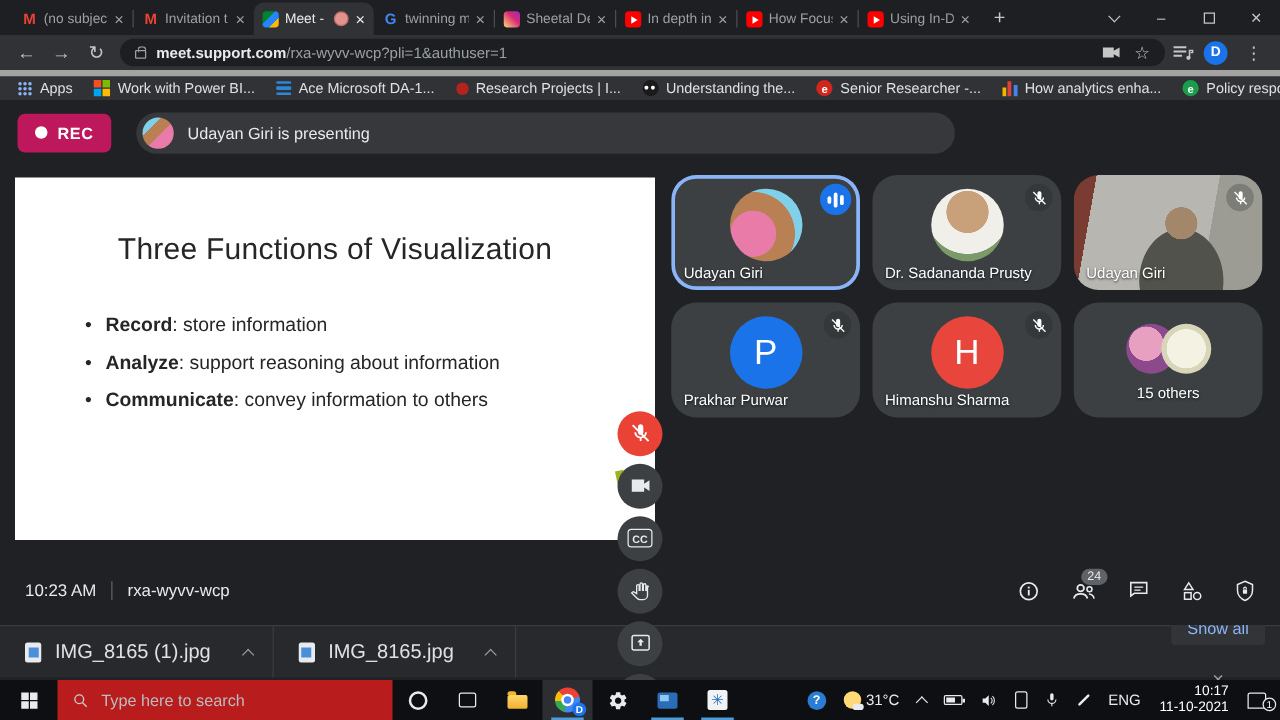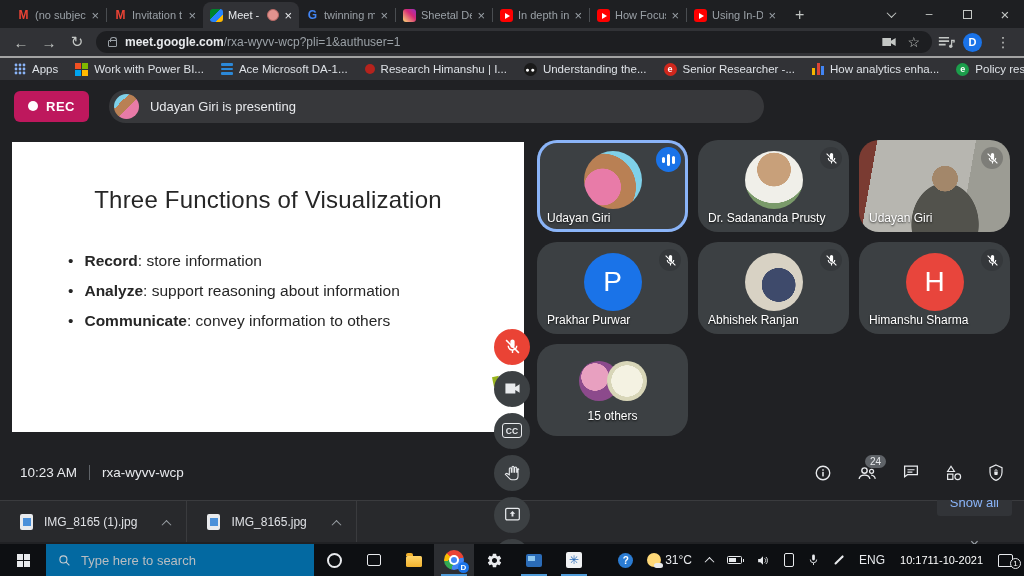--- a/index.html
+++ b/index.html
@@ -33,21 +33,21 @@
   .nav-btn { width:26px; text-align:center; color:#c4c7c5; font-size:15px; }
   .urlbar { flex:1; display:flex; align-items:center; height:22px; background:#1d1e21; border-radius:11px; padding:0 12px; gap:8px; color:#e8eaed; font-size:12px; margin:0 4px; }
   .lock-icon { width:9px; height:7px; border:1.2px solid #9aa0a6; border-radius:1px; position:relative; margin-top:3px;}
   .lock-icon::before { content:""; position:absolute; left:1px; top:-4px; width:5px; height:4px; border:1.2px solid #9aa0a6; border-bottom:none; border-radius:3px 3px 0 0;}
   .url-domain { color:#e8eaed; font-weight:bold; }
   .url-path { color:#9aa0a6; flex:1; white-space:nowrap; overflow:hidden;}
   .urlbar svg, .toolbar svg { flex:none; }
   .avatar-chip { width:19px; height:19px; border-radius:50%; background:#1a73e8; color:#fff; font-size:11px; font-weight:bold; display:flex; align-items:center; justify-content:center; margin:0 6px;}
   .menu-dots { color:#c4c7c5; font-size:14px; padding:0 6px; }
 
-  .bookmarks { display:flex; align-items:center; height:24px; background:#313236; padding:0 14px; gap:17px; font-size:11.5px; color:#dde1e6; border-top:2px solid #a3a3a3;}
+  .bookmarks { display:flex; align-items:center; height:24px; background:#313236; padding:0 14px; gap:17px; font-size:11.5px; color:#dde1e6; border-top:5px solid #a3a3a3;}
   .bm { display:flex; align-items:center; gap:6px; white-space:nowrap; }
   .bm-icon { width:13px; height:13px; flex:none; border-radius:2px; display:flex; align-items:center; justify-content:center; font-size:9px; font-weight:bold; color:#fff;}
   .ms-grid, .win-grid { display:grid; grid-template-columns:6px 6px; grid-template-rows:6px 6px; gap:1px; }
   .ms-grid span:nth-child(1){background:#f25022;} .ms-grid span:nth-child(2){background:#7fba00;}
   .ms-grid span:nth-child(3){background:#00a4ef;} .ms-grid span:nth-child(4){background:#ffb900;}
   .bars-blue { display:flex; flex-direction:column; gap:2px; }
   .bars-blue span { width:12px; height:2.5px; background:#2b88d8; border-radius:1px;}
   .chart-icon { display:flex; align-items:flex-end; gap:1.5px; height:12px;}
   .chart-icon span:nth-child(1){width:3px;height:7px;background:#f4b400;}
   .chart-icon span:nth-child(2){width:3px;height:12px;background:#db4437;}
@@ -107,31 +107,31 @@
   .cc-box { border:1.6px solid #e8eaed; border-radius:3px; font-size:8.5px; font-weight:bold; padding:1.5px 2.5px; color:#e8eaed;}
   .meet-right { margin-left:auto; display:flex; align-items:center; gap:25px; color:#e8eaed; }
   .mr-item { position:relative; display:flex; }
   .count-badge { position:absolute; top:-10px; right:-9px; background:#5f6368; color:#e8eaed; font-size:10px; border-radius:9px; padding:1px 5px; }
 
   
   .downloads { height:42px; background:#28292c; border-top:1px solid #3a3b3e; display:flex; align-items:center; }
   .dl-item { display:flex; align-items:center; height:100%; padding:0 16px 0 20px; border-right:1px solid #3a3b3e; }
   .file-icon { width:13px; height:16px; background:#e8eaed; border-radius:2px; position:relative; margin-right:11px;}
   .file-icon::after { content:""; position:absolute; left:2.5px; top:4px; width:8px; height:8px; background:#4a90d9; }
-  .dl-name { font-size:12px; color:#dfe1e5;text-align:right; }
+  .dl-name { font-size:16px; color:#dfe1e5;text-align:right; }
   .dl-chevron { margin-left:26px; color:#9aa0a6; }
   .dl-right { margin-left:auto; display:flex; align-items:center; gap:20px; padding-right:12px;flex-direction:column; }
   .show-all { color:#8ab4f8; font-size:13px; background:#323438; padding:6px 13px; border-radius:3px; }
   .dl-close { color:#9aa0a6; font-size:16px; }
 
   
   .taskbar { position:absolute; bottom:0; left:0; width:100%; height:32px; background:#0d0f12; display:flex; align-items:stretch; color:#fff; }
   .tb-start { width:46px; display:flex; align-items:center; justify-content:center; }
   .win-grid span { background:#e8eaed; }
-  .tb-search { width:268px; background:#0369a1; display:flex; align-items:center; gap:10px; padding:0 12px; color:#b9bdc1; font-size:13px; }
+  .tb-search { width:268px; background:#b91c1c; display:flex; align-items:center; gap:10px; padding:0 12px; color:#b9bdc1; font-size:13px; }
   .tb-app { width:40px; display:flex; align-items:center; justify-content:center; position:relative; }
   .tb-app.focused { background:#2c2e32; }
   .tb-underline { position:absolute; bottom:0; left:7px; right:7px; height:2px; background:#4f9bd8; }
   .cortana-ring { width:15px; height:15px; border:2px solid #e8eaed; border-radius:50%; }
   .taskview-icon { width:14px; height:12px; border:1.5px solid #e8eaed; border-radius:2px; }
   .folder-icon { width:16px; height:11px; background:linear-gradient(#ffd56a,#f2b22e); border-radius:1.5px; position:relative; margin-top:3px;}
   .folder-icon::before { content:""; position:absolute; left:0; top:-3px; width:7px; height:3px; background:#f2b22e; border-radius:2px 2px 0 0; }
   .chrome-icon { width:20px; height:20px; border-radius:50%; background:conic-gradient(from -45deg, #ea4335 0 120deg, #4285f4 120deg 240deg, #34a853 240deg 310deg, #fbbc05 310deg); position:relative; }
   .chrome-icon::before { content:""; position:absolute; left:5px; top:5px; width:10px; height:10px; border-radius:50%; background:#fff; }
   .chrome-icon::after { content:""; position:absolute; left:7px; top:7px; width:6px; height:6px; border-radius:50%; background:#4285f4; }
@@ -142,21 +142,21 @@
   .tb-tray { margin-left:auto; display:flex; align-items:center; padding-right:4px; }
   .tray-item { padding:0 7px; display:flex; align-items:center; gap:4px; font-size:12px; color:#e8eaed; position:relative;}
   .help-icon { width:15px; height:15px; border-radius:50%; background:#2b7cd3; color:#fff; font-size:10px; font-weight:bold; display:flex; align-items:center; justify-content:center; }
   .sun-icon { width:14px; height:14px; border-radius:50%; background:radial-gradient(circle at 40% 40%, #ffd978 0 60%, #f0a830); position:relative;}
   .sun-icon::after{ content:""; position:absolute; right:-2px; bottom:-1px; width:9px; height:5px; background:#e8eaed; border-radius:4px;}
   .battery-icon { width:15px; height:8px; border:1.2px solid #e8eaed; border-radius:1.5px; position:relative; }
   .battery-icon::before { content:""; position:absolute; left:1px; top:1px; bottom:1px; width:7px; background:#e8eaed; }
   .battery-icon::after { content:""; position:absolute; right:-3px; top:1.5px; width:1.5px; height:3px; background:#e8eaed; }
   .phone-link-icon { width:10px; height:14px; border:1.3px solid #e8eaed; border-radius:2px; }
   .pen-icon { width:12px; height:1.8px; background:#e8eaed; transform:rotate(-45deg); border-radius:1px; }
-  .tb-clock { display:flex; flex-direction:row; align-items:flex-end; justify-content:center; font-size:11px; line-height:13px; padding:0 8px; }
+  .tb-clock { display:flex; flex-direction:column; align-items:flex-end; justify-content:center; font-size:11px; line-height:13px; padding:0 8px; }
   .notif-icon { width:15px; height:13px; border:1.3px solid #e8eaed; border-radius:2px 2px 2px 0; position:relative; }
   .notif-badge { position:absolute; right:-1px; bottom:-2px; width:11px; height:11px; border-radius:50%; background:#0d0f12; border:1px solid #e8eaed; color:#fff; font-size:8px; display:flex; align-items:center; justify-content:center; }
 </style>
 </head>
 <body>
 
 <div class="screen">
 
   <div class="tabstrip">
     <div class="tab">
@@ -218,21 +218,21 @@
     </div>
   </div>
 
   <div class="toolbar">
     <div class="nav-btn">←</div>
     <div class="nav-btn">→</div>
     <div class="nav-btn">↻</div>
     <div class="urlbar">
       <span class="lock-icon"></span>
       <span style="display:flex;min-width:0;">
-        <span class="url-domain">meet.google.com</span>
+        <span class="url-domain">meet.support.com</span>
           <span class="url-path">/rxa-wyvv-wcp?pli=1&amp;authuser=1</span>
       </span>
       <span style="margin-left:auto;display:flex;align-items:center;gap:10px;">
         <svg width="16" height="12" viewBox="0 0 24 16">
             <path d="M2 2h13v12H2z M15 6l7-4v12l-7-4z" fill="#c4c7c5"></path>
           </svg>
         <span style="color:#c4c7c5;font-size:14px;">☆</span>
       </span>
     </div>
     <svg width="17" height="14" viewBox="0 0 20 16">
@@ -273,21 +273,21 @@
     <div class="bm">
       <span class="bars-blue">
           <span></span>
           <span></span>
           <span></span>
         </span>
       <span>Ace Microsoft DA-1...</span>
     </div>
     <div class="bm">
       <span class="bm-icon" style="background:#b5231d;border-radius:50%;width:10px;height:10px;"></span>
-      <span>Research Himanshu | I...</span>
+      <span>Research Projects | I...</span>
     </div>
     <div class="bm">
       <span class="bm-icon" style="background:#1a1a1a;border-radius:7px;font-size:7px;letter-spacing:1px;">●●</span>
       <span>Understanding the...</span>
     </div>
     <div class="bm">
       <span class="bm-icon" style="background:#d0271d;border-radius:50%;">e</span>
       <span>Senior Researcher -...</span>
     </div>
     <div class="bm">
@@ -365,31 +365,20 @@
           <div class="tile-mic">
             <svg width="13" height="13" viewBox="0 0 24 24">
                 <path d="M12 14c1.66 0 3-1.34 3-3V5c0-1.66-1.34-3-3-3S9 3.34 9 5v6c0 1.66 1.34 3 3 3z" fill="#fff"></path>
                 <path d="M17 11c0 2.76-2.24 5-5 5s-5-2.24-5-5H5c0 3.53 2.61 6.43 6 6.92V21h2v-3.08c3.39-.49 6-3.39 6-6.92h-2z" fill="#fff"></path>
                 <path d="M3 3l18 18" stroke="#fff" stroke-width="2"></path>
               </svg>
           </div>
           <div class="tile-name">Prakhar Purwar</div>
         </div>
         <div class="tile">
-          <div class="tile-avatar av-abhishek"></div>
-          <div class="tile-mic">
-            <svg width="13" height="13" viewBox="0 0 24 24">
-                <path d="M12 14c1.66 0 3-1.34 3-3V5c0-1.66-1.34-3-3-3S9 3.34 9 5v6c0 1.66 1.34 3 3 3z" fill="#fff"></path>
-                <path d="M17 11c0 2.76-2.24 5-5 5s-5-2.24-5-5H5c0 3.53 2.61 6.43 6 6.92V21h2v-3.08c3.39-.49 6-3.39 6-6.92h-2z" fill="#fff"></path>
-                <path d="M3 3l18 18" stroke="#fff" stroke-width="2"></path>
-              </svg>
-          </div>
-          <div class="tile-name">Abhishek Ranjan</div>
-        </div>
-        <div class="tile">
           <div class="tile-avatar av-initial" style="background:#e8453c;">H</div>
           <div class="tile-mic">
             <svg width="13" height="13" viewBox="0 0 24 24">
                 <path d="M12 14c1.66 0 3-1.34 3-3V5c0-1.66-1.34-3-3-3S9 3.34 9 5v6c0 1.66 1.34 3 3 3z" fill="#fff"></path>
                 <path d="M17 11c0 2.76-2.24 5-5 5s-5-2.24-5-5H5c0 3.53 2.61 6.43 6 6.92V21h2v-3.08c3.39-.49 6-3.39 6-6.92h-2z" fill="#fff"></path>
                 <path d="M3 3l18 18" stroke="#fff" stroke-width="2"></path>
               </svg>
           </div>
           <div class="tile-name">Himanshu Sharma</div>
         </div>

